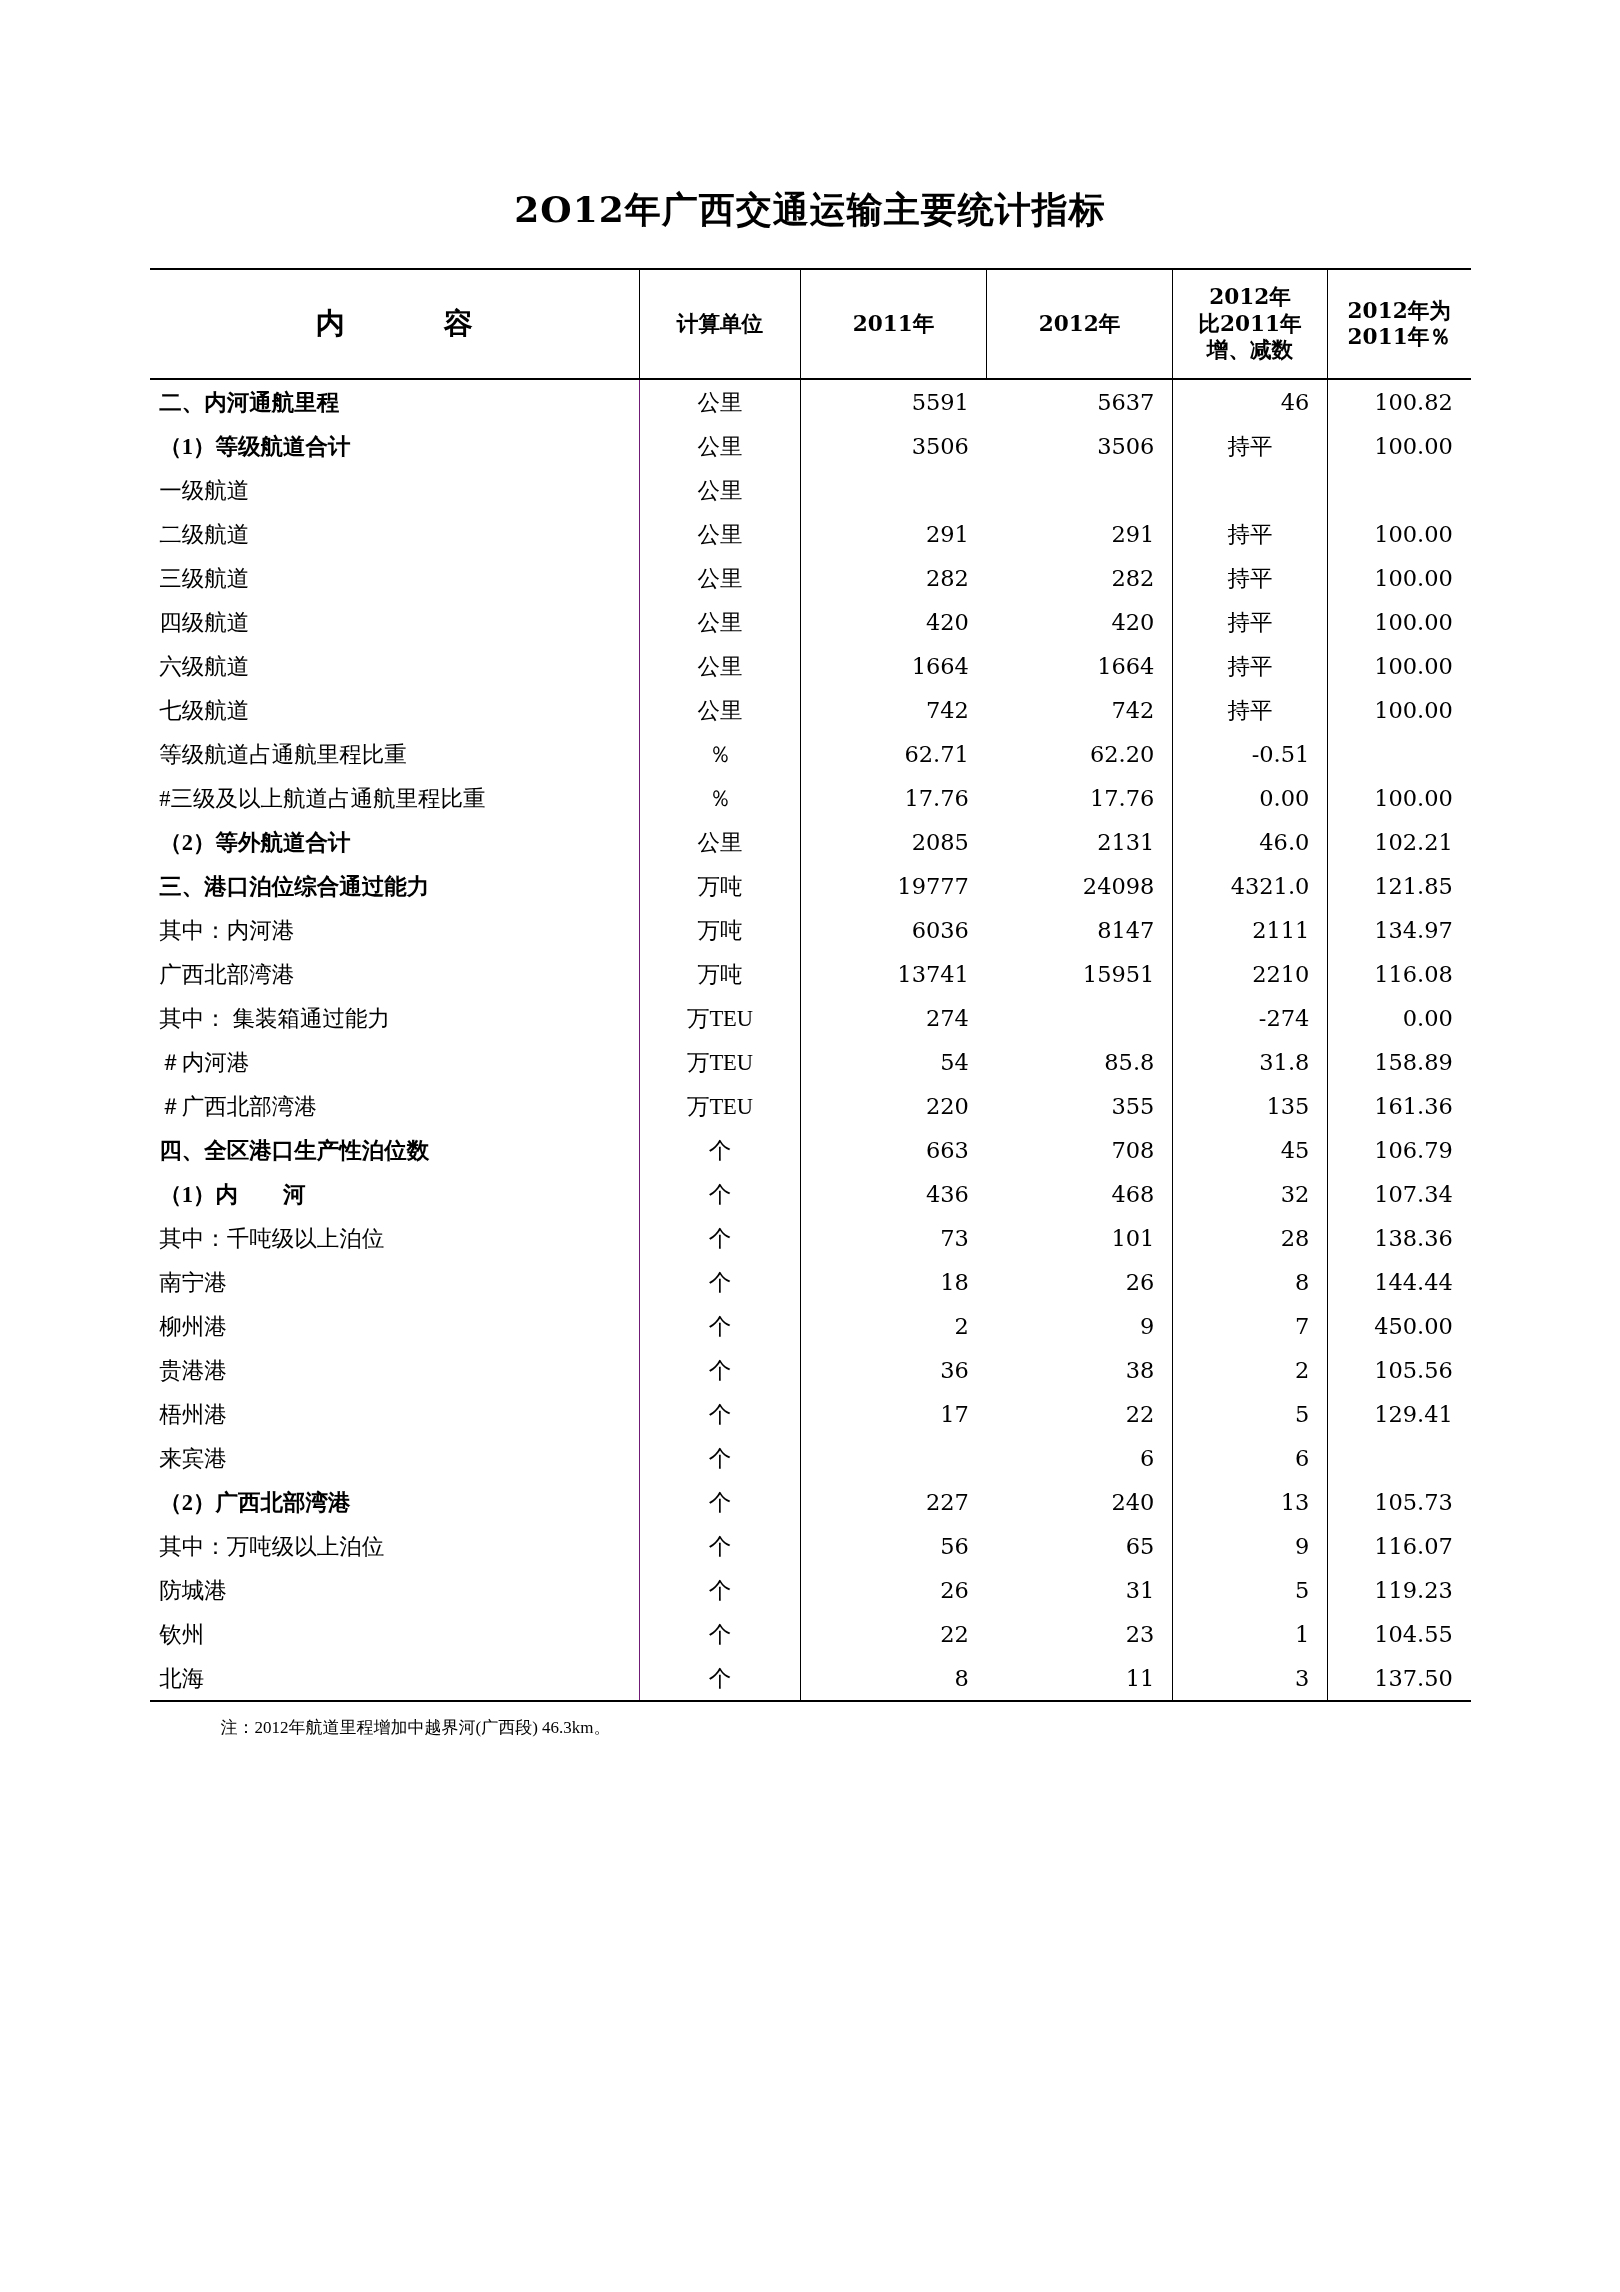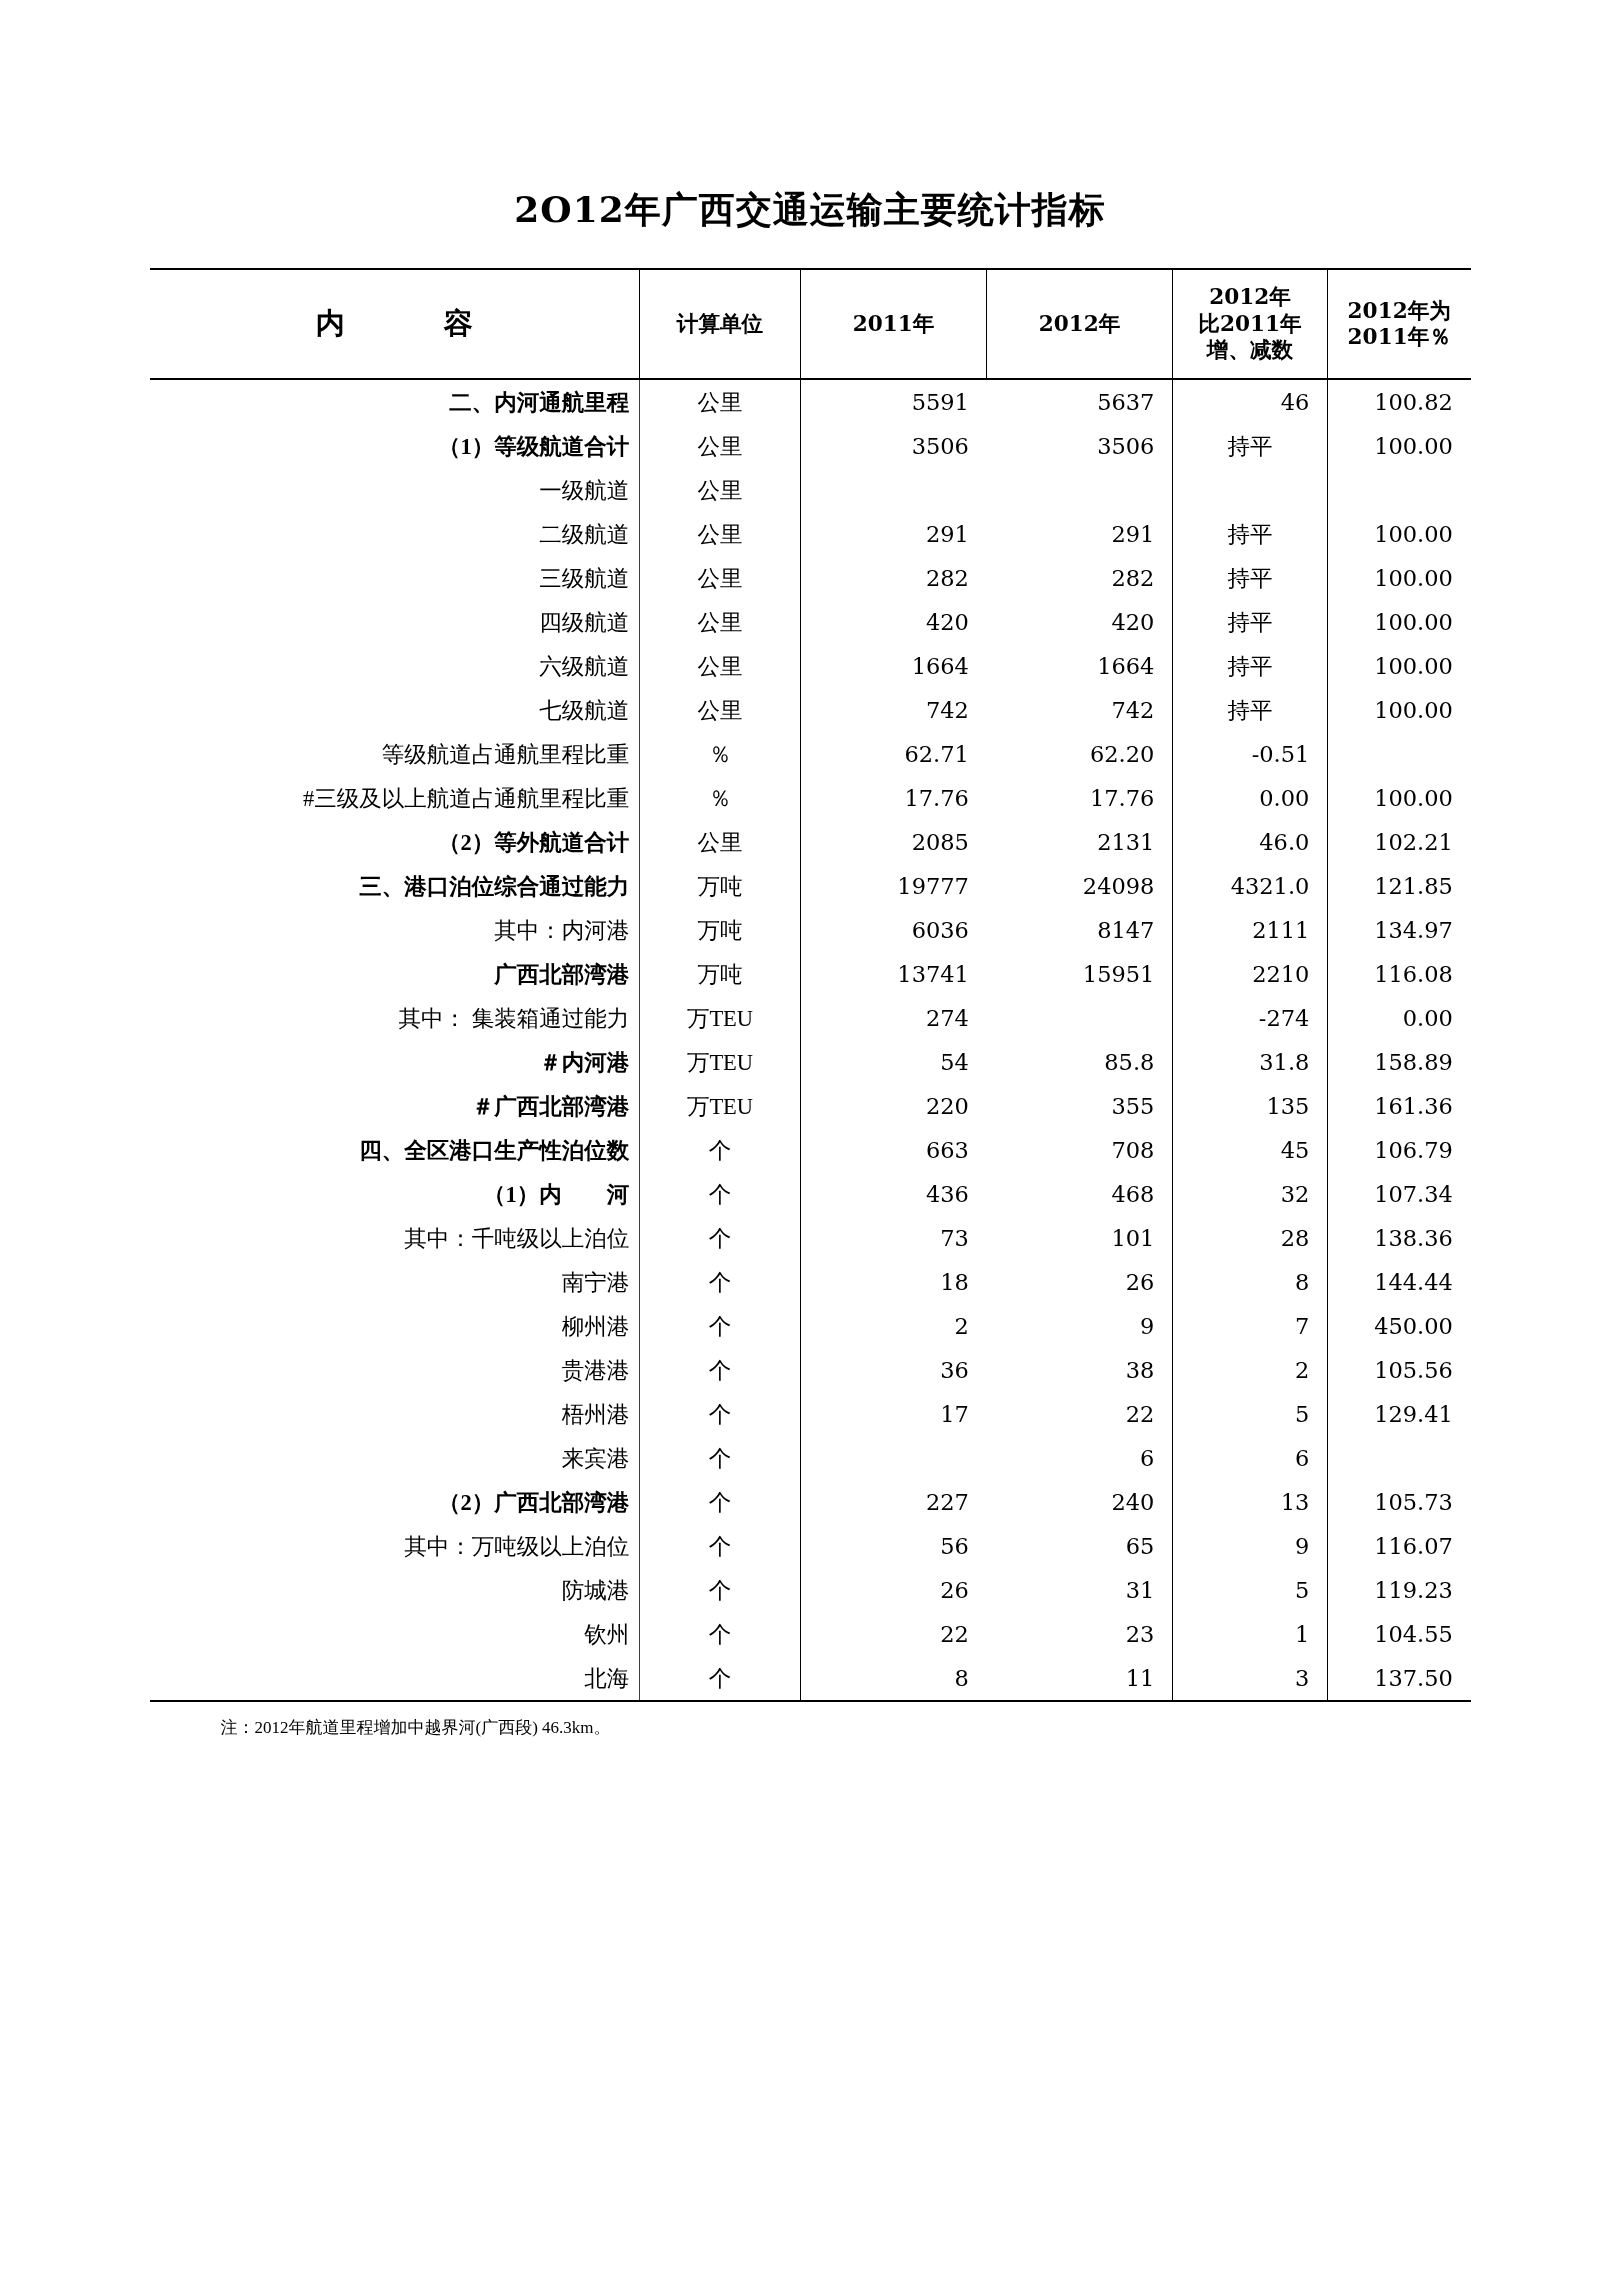--- a/index.html
+++ b/index.html
@@ -73,21 +73,21 @@
   table.stat thead th.vline-left { border-left: 1px solid #000; }
 
   table.stat tbody td {
     height: 44px;
     font-size: 22.5px;
     padding: 0 9.8px;
     vertical-align: middle;
     border: none;
   }
   table.stat tbody td.content {
-    text-align: right;
+    text-align: left;
     white-space: nowrap;
     overflow: hidden;
   }
   table.stat tbody td.unit {
     text-align: center;
     border-left: 1px solid #701a75;
     border-right: 1px solid #000;
     font-size: 22.5px;
   }
   table.stat tbody td.num {
@@ -108,21 +108,21 @@
   table.stat tbody tr.last td {
     border-bottom: 2.9px solid #000;
   }
   .sz-major { font-size: 25.5px; font-weight: bold; }
   .sz-sub   { font-size: 24.5px; font-weight: bold; }
   .sz-small { font-size: 18.6px; }
   .ind-0 { padding-left: 7.8px; }
   .ind-1 { padding-left: 25.5px; }
   .ind-2 { padding-left: 17.6px; }
   .ind-3 { padding-left: 106px; }
-  .ind-4 { padding-left: 59px; font-weight: bold; }
+  .ind-4 { padding-left: 59px; }
   .ind-5 { padding-left: 137px; }
   .note {
     width: 1321px;
     margin: 13.7px auto 0 auto;
     font-size: 17px;
     padding-left: 71px;
     box-sizing: border-box;
   }
 </style>
 </head>

